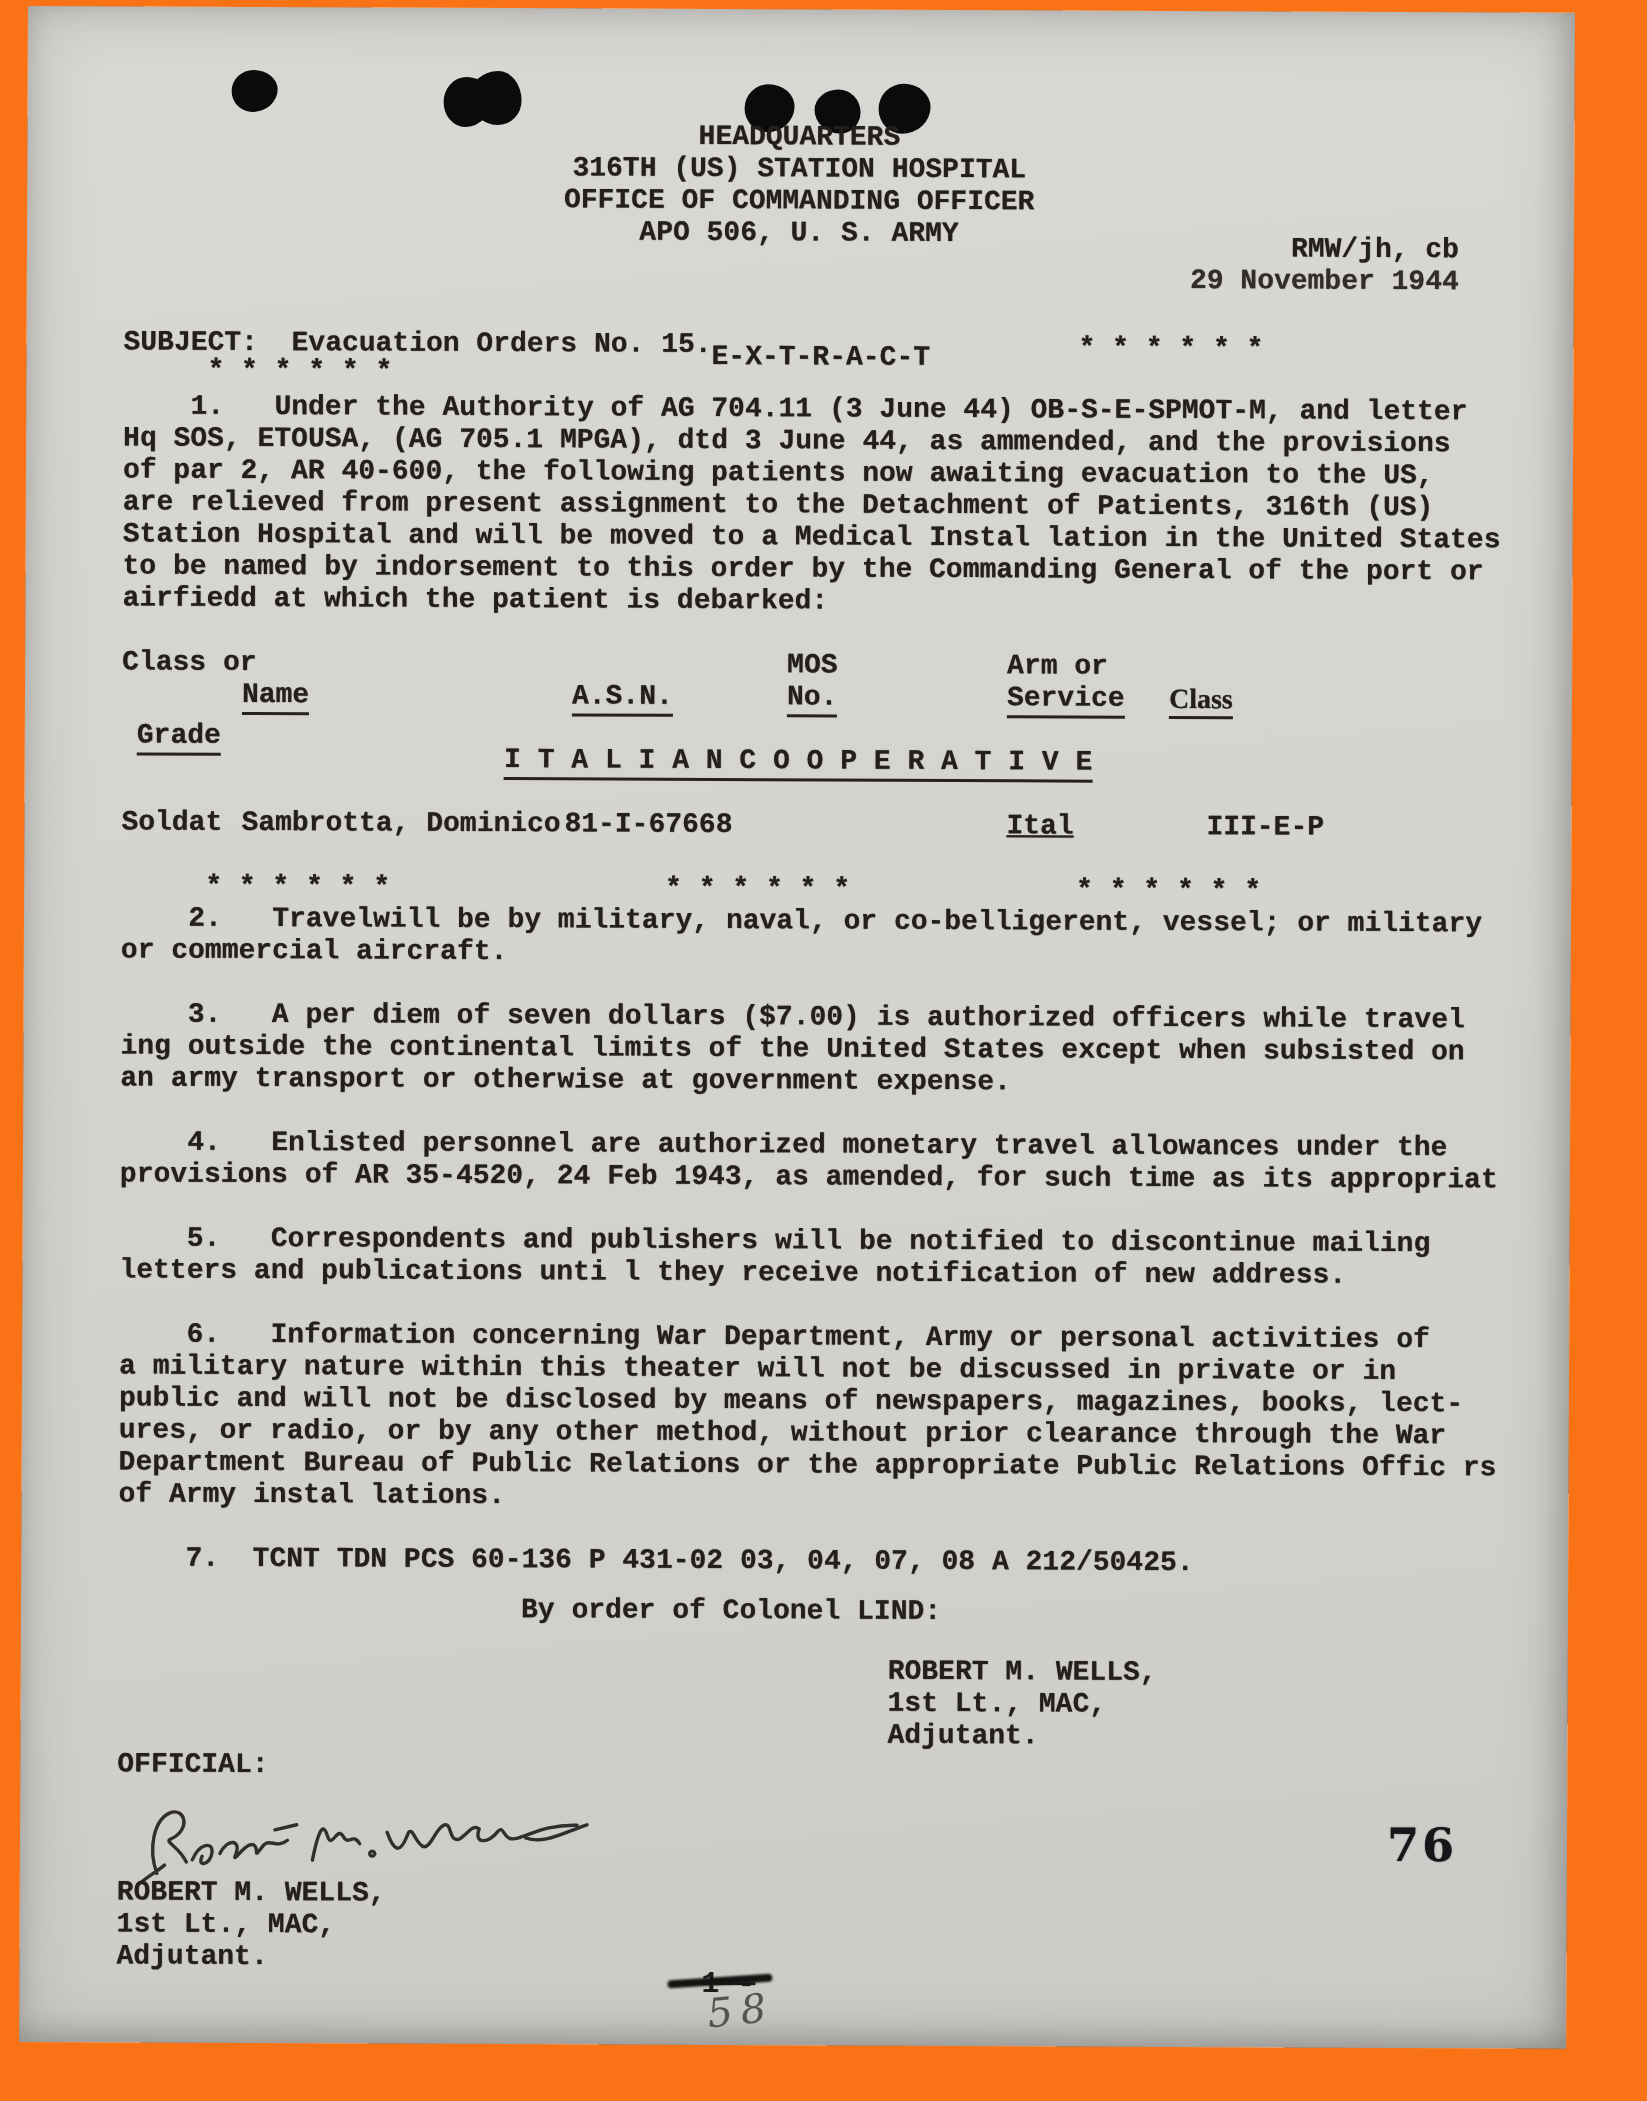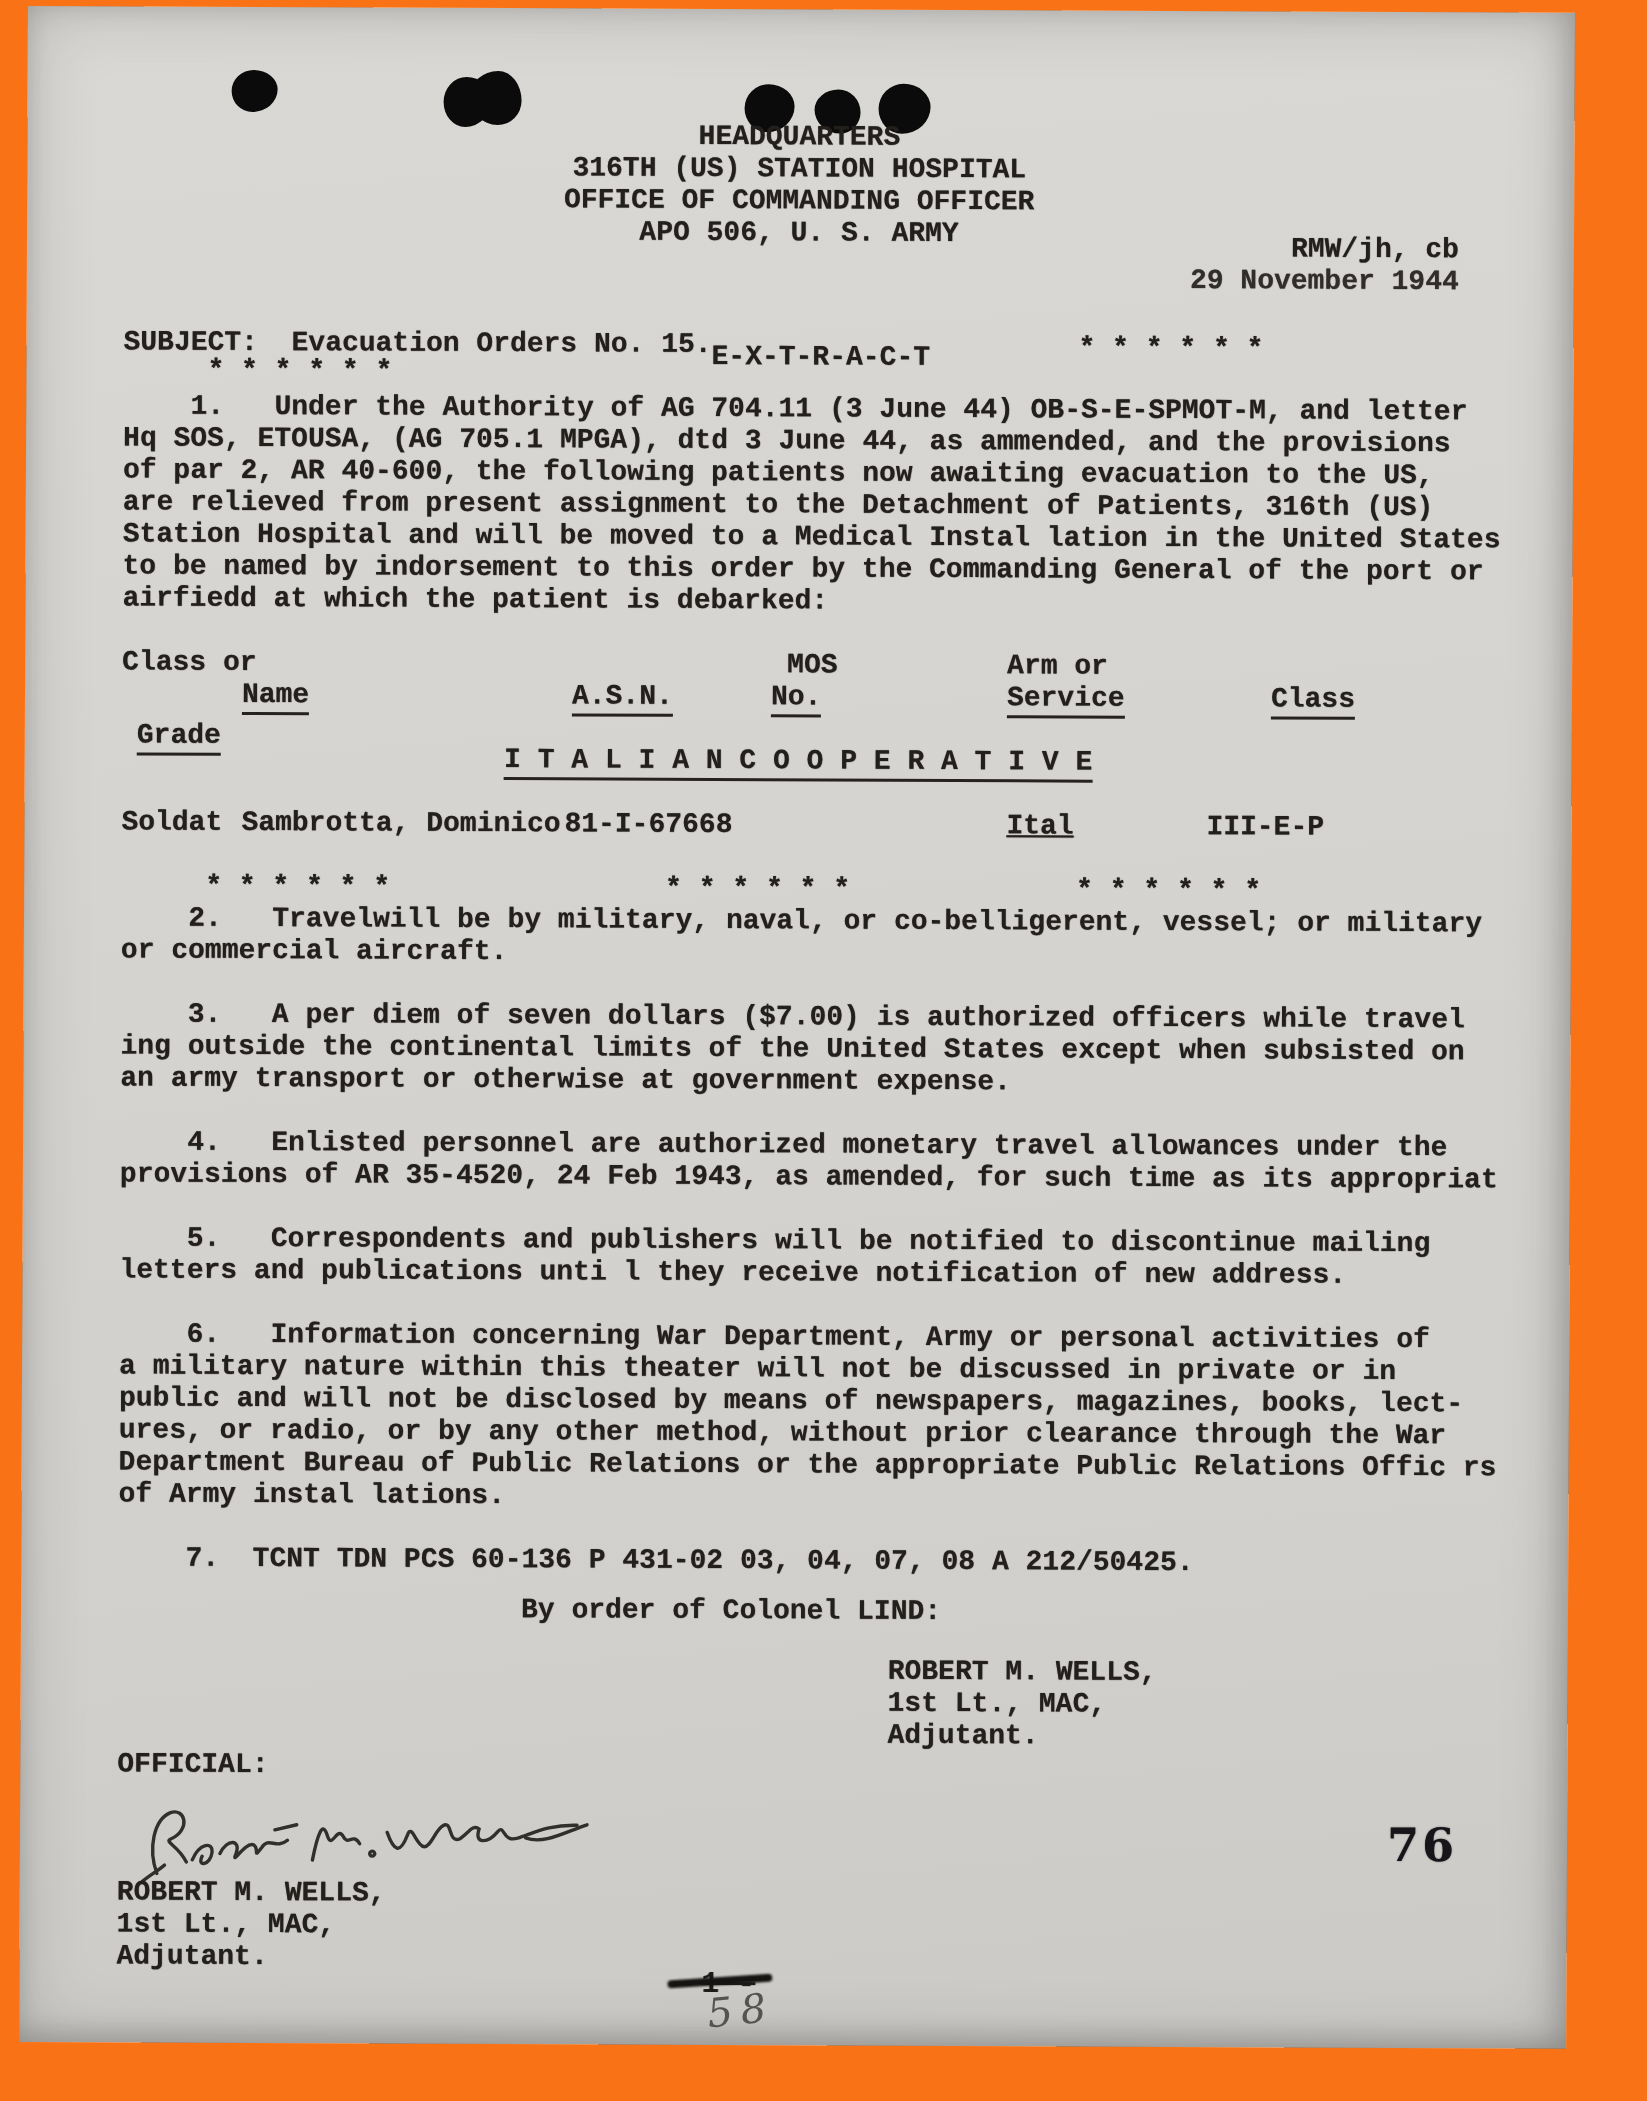--- a/index.html
+++ b/index.html
@@ -60,23 +60,23 @@
 to be named by indorsement to this order by the Commanding General of the port or
 airfiedd at which the patient is debarked:</div>
 
     <div class="tw" style="left:97px;top:640px;">Class or</div>
     <div class="tw" style="left:762px;top:640px;">MOS</div>
     <div class="tw" style="left:982px;top:640px;">Arm or</div>
 
     <div class="tw" style="left:112px;top:672px;margin-top:41px;"><span class="u">Grade</span></div>
     <div class="tw" style="left:217px;top:672px;text-align:right;"><span class="u">Name</span></div>
     <div class="tw" style="left:547px;top:672px;"><span class="u">A.S.N.</span></div>
-    <div class="tw" style="left:746px;top:672px;"><span class="u">No.</span></div>
+    <div class="tw" style="left:762px;top:672px;"><span class="u">No.</span></div>
     <div class="tw" style="left:982px;top:672px;"><span class="u">Service</span></div>
-    <div class="tw" style="left:1246px;top:672px;"><span class="u">Class</span></div>
+    <div class="tw" style="left:1144px;top:672px;font-family:Liberation Serif, serif;"><span class="u">Class</span></div>
 
     <div class="tw center" style="left:0;top:736px;width:1547px;"><span class="u">I T A L I A N C O O P E R A T I V E</span></div>
 
     <div class="tw" style="left:97px;top:800px;">Soldat</div>
     <div class="tw" style="left:217px;top:800px;">Sambrotta, Dominico</div>
     <div class="tw" style="left:540px;top:800px;">81-I-67668</div>
     <div class="tw" style="left:982px;top:800px;text-decoration:underline;">Ital</div>
     <div class="tw" style="left:1182px;top:800px;">III-E-P</div>
 
     <div class="tw" style="left:181px;top:864px;">* * * * * *</div>

